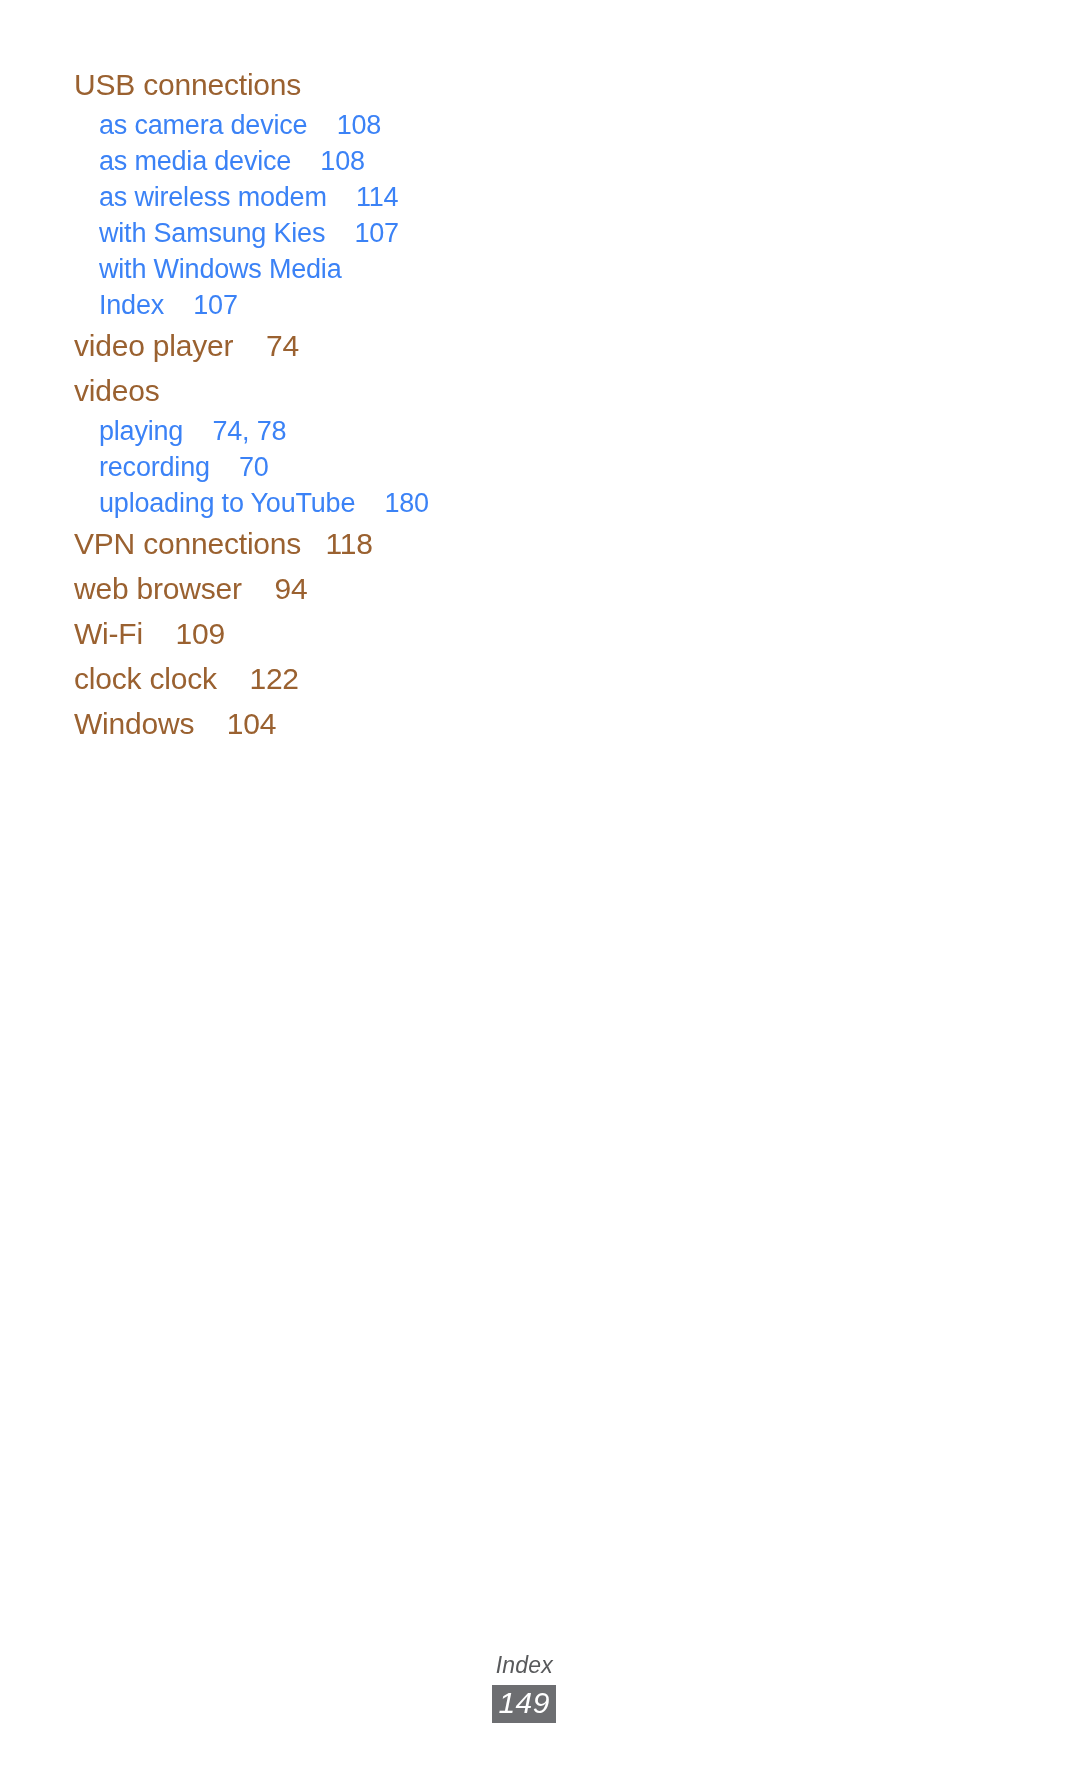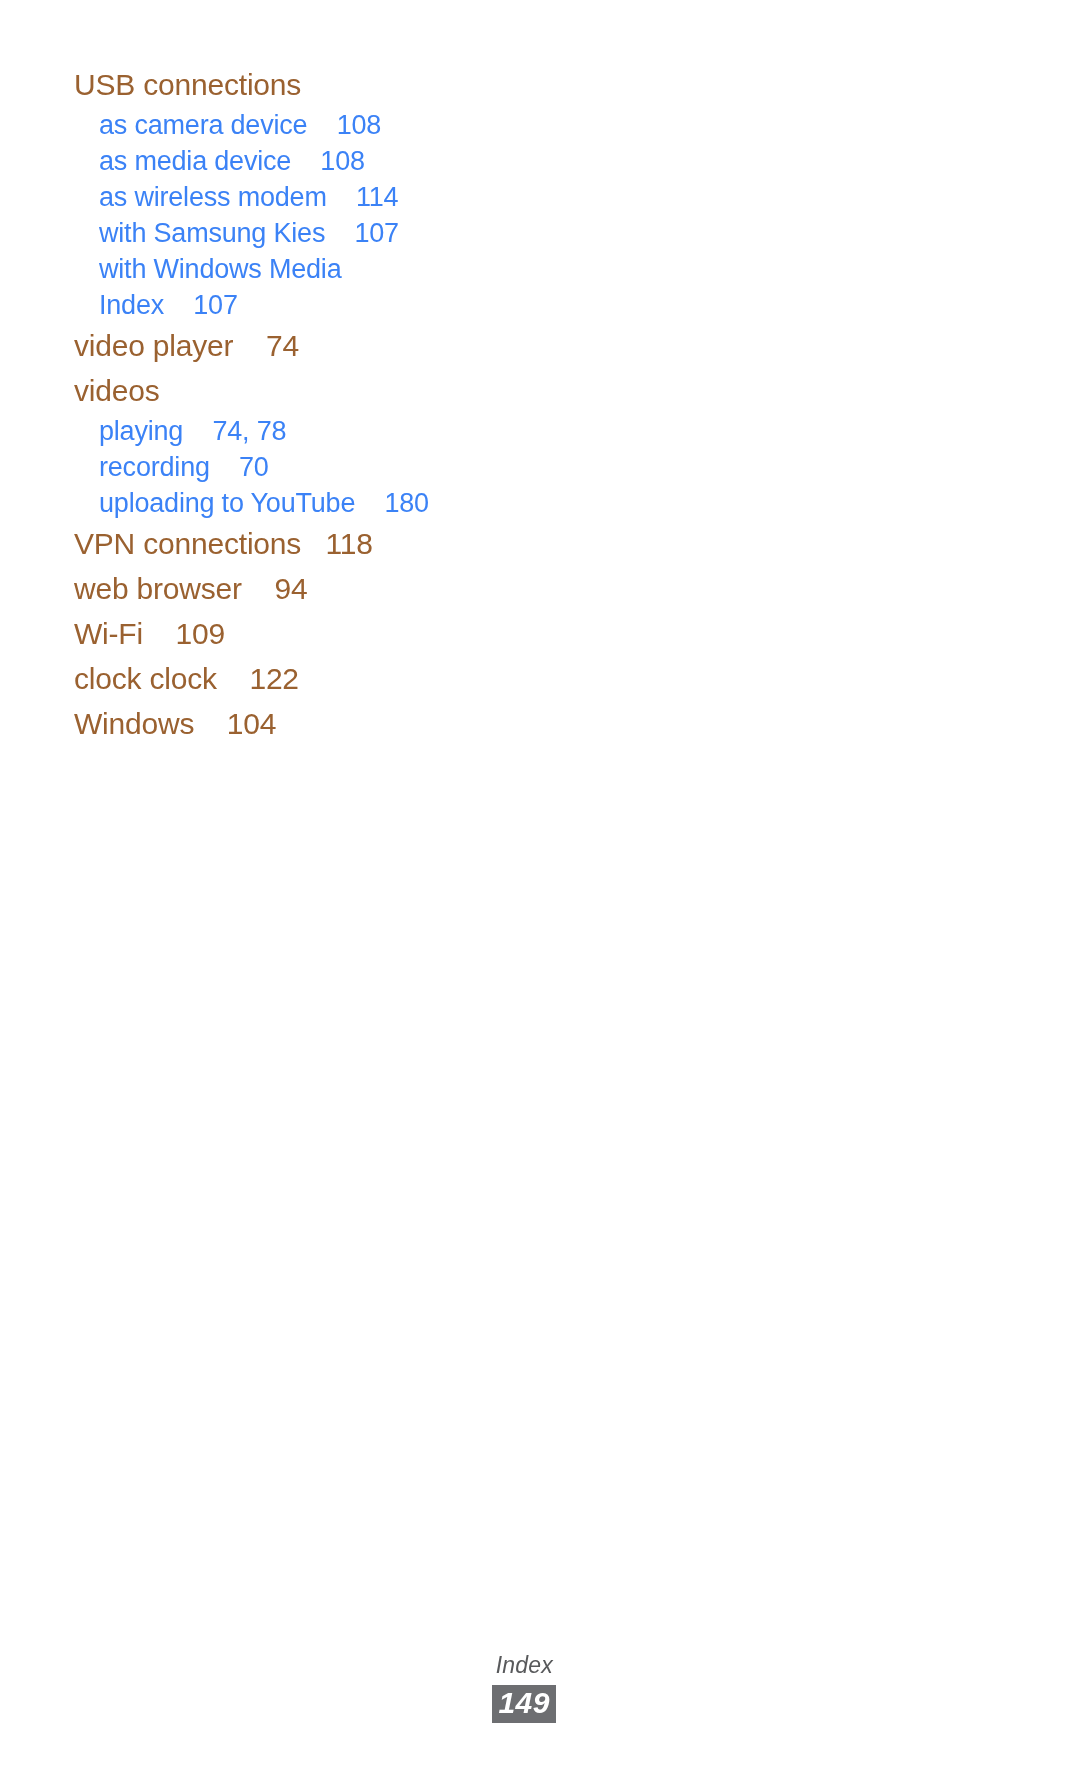--- a/index.html
+++ b/index.html
@@ -98,21 +98,21 @@
     padding-right: 3px;
   }
 
   .footer-pagebox {
     display: inline-block;
     background: #6d6e71;
     color: #ffffff;
     font-style: italic;
     font-size: 30px;
     line-height: 36px;
-    font-weight: 700;
+    font-weight: 400;
     padding: 0 6px 2px 6px;
     margin-top: 5px;
     letter-spacing: 0.5px;
   }
 </style>
 </head>
 <body>
 
 <div class="page">
 

